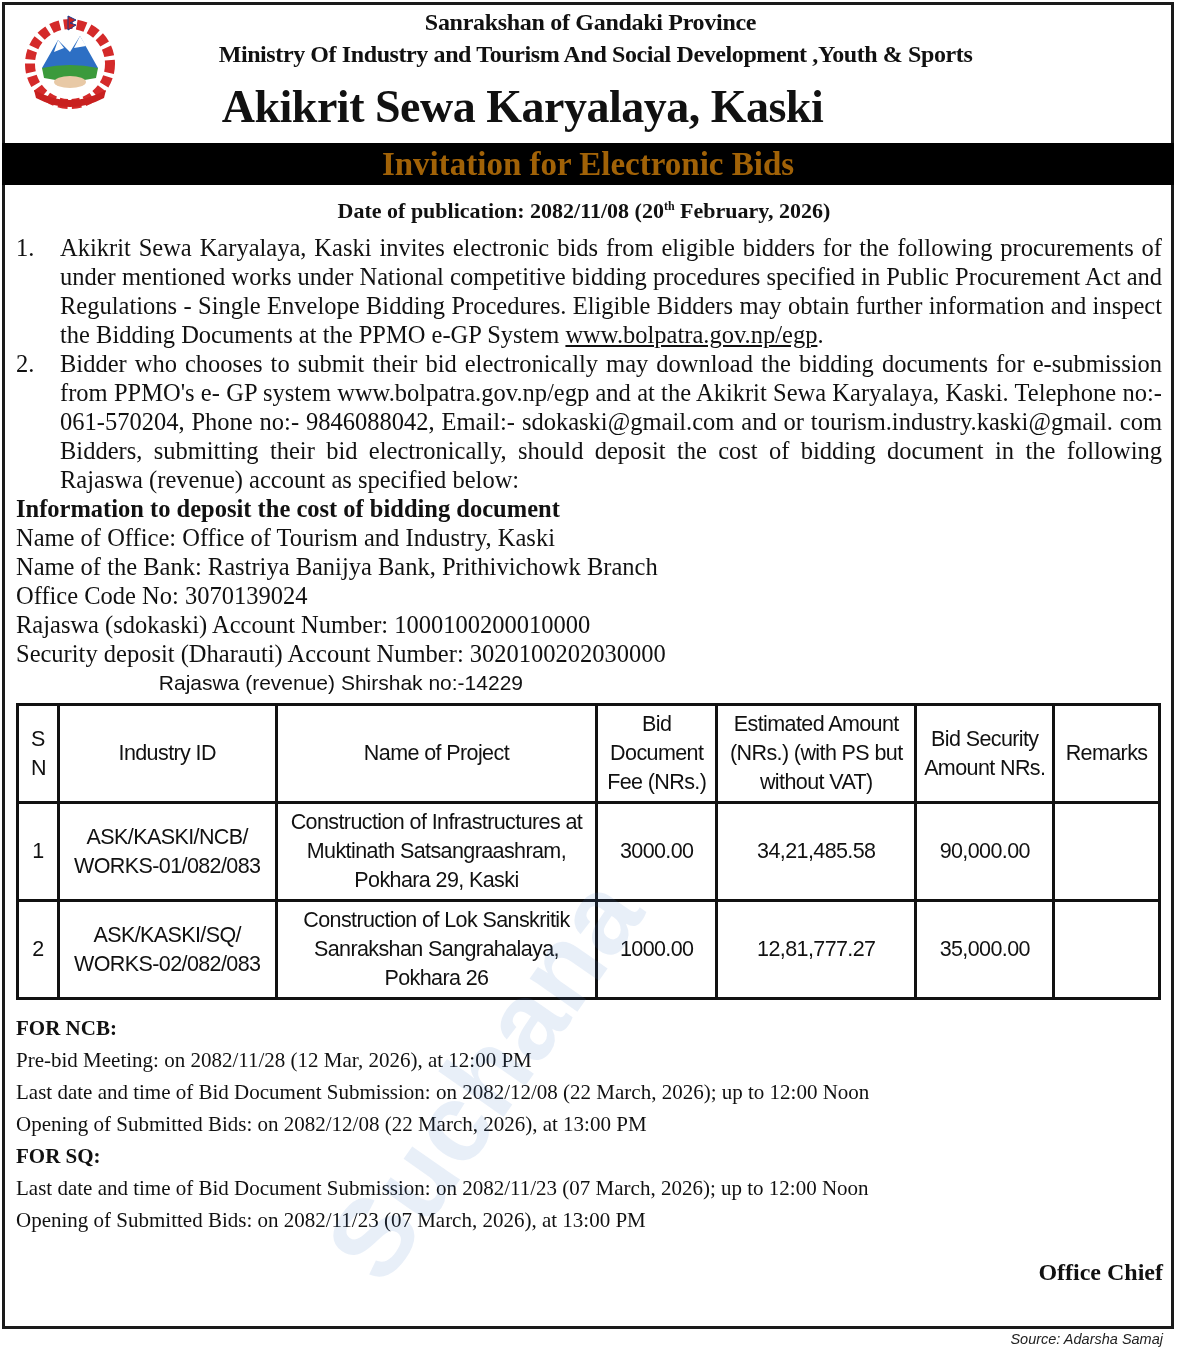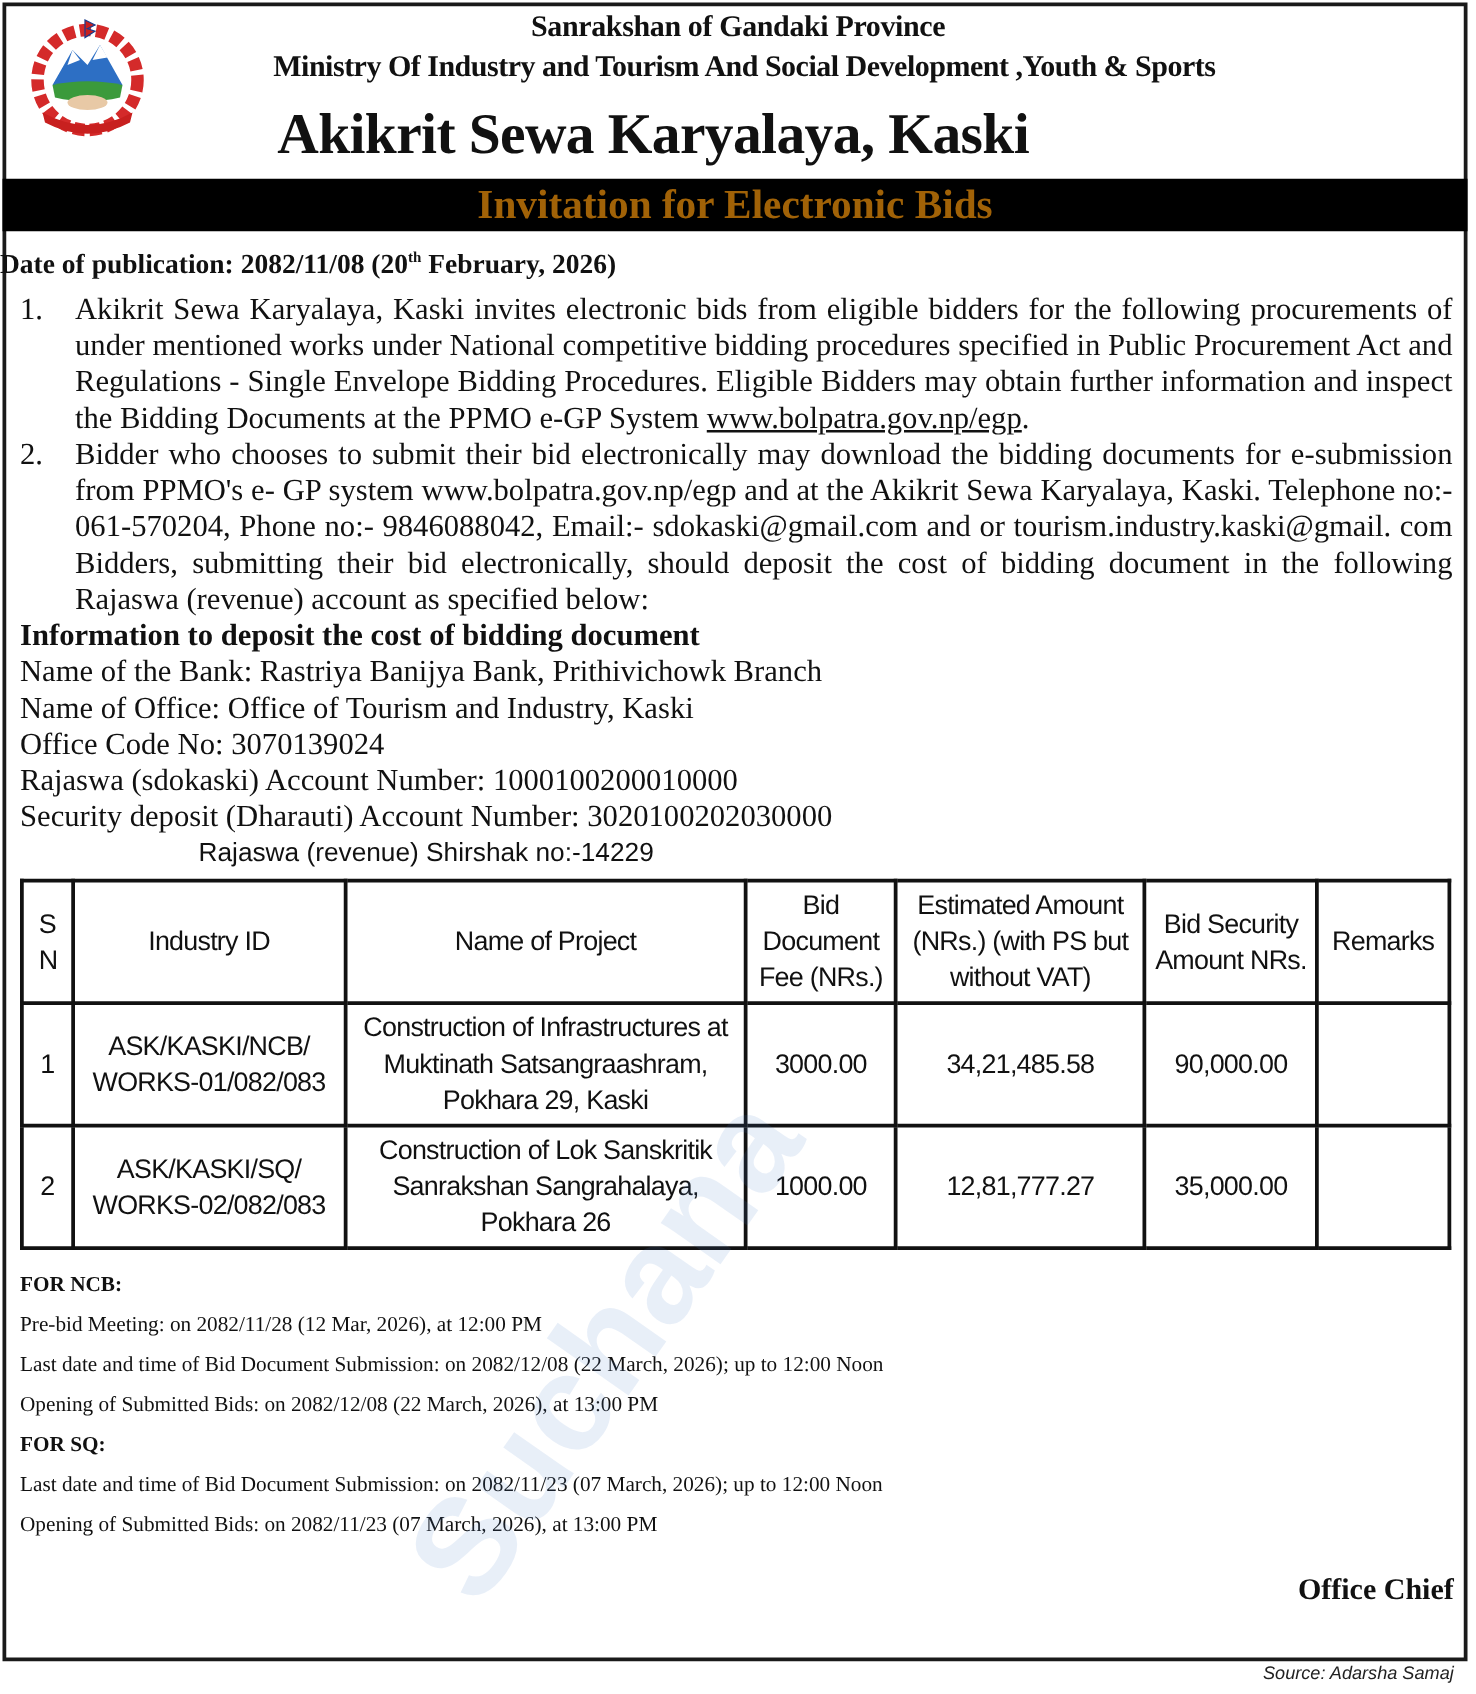--- a/index.html
+++ b/index.html
@@ -24,21 +24,21 @@
   .hdr-title {
     position: absolute; left: 0; width: 1045px; top: 80px; text-align: center;
     font-size: 46px; font-weight: bold; letter-spacing: -0.5px;
   }
   .banner {
     position: absolute; left: 2px; top: 143px; width: 1172px; height: 42px;
     background: #000; color: #a16207; text-align: center;
     font-size: 33px; font-weight: bold; line-height: 42px;
   }
   .pubdate {
-    position: absolute; left: 0; width: 1168px; top: 198px; 
+    position: absolute; left: 0; width: 1168px; top: 198px; text-align: center;
     font-size: 22px; font-weight: bold;
   }
   .pubdate sup { font-size: 12px; }
 
   .para {
     position: absolute; left: 16px; width: 1146px;
     font-size: 24.5px; line-height: 29px; text-align: justify;
   }
   .para .num { position: absolute; left: 0; top: 0; }
   .para .txt { margin-left: 44px; display: block; text-align: justify; text-align-last: left; }
@@ -53,21 +53,21 @@
     border-collapse: collapse; font-family: "Liberation Sans", "DejaVu Sans", sans-serif;
     font-size: 21.5px; letter-spacing: -0.6px;
   }
   table.bids th, table.bids td {
     border: 3px solid #111; text-align: center; vertical-align: middle;
     font-weight: normal; line-height: 29px; padding: 0 4px;
   }
   table.bids thead th { height: 98px; }
   table.bids tbody td { height: 98px; }
 
-  .section { position: absolute; left: 16px; font-size: 17px; line-height: 32px; }
+  .section { position: absolute; left: 16px; font-size: 21px; line-height: 32px; }
   .section .bold { font-weight: bold; }
 
   .signoff {
     position: absolute; right: 18px; top: 1259px; font-size: 24px; font-weight: bold;
   }
   .source {
     position: absolute; right: 18px; top: 1331px; font-family: "Liberation Sans", "DejaVu Sans", sans-serif;
     font-style: italic; font-size: 14.5px; color: #222;
   }
   .watermark {
@@ -109,22 +109,22 @@
   <span class="txt"><span>Akikrit Sewa Karyalaya, Kaski invites electronic bids from eligible bidders for the following procurements of under mentioned works under National competitive bidding procedures specified in Public Procurement Act and Regulations - Single Envelope Bidding Procedures. Eligible Bidders may obtain further information and inspect the Bidding Documents at the PPMO e-GP System </span><u>www.bolpatra.gov.np/egp</u><span>.</span></span>
 </div>
 
 <div class="para" style="top:349px;">
   <span class="num">2.</span>
   <span class="txt">Bidder who chooses to submit their bid electronically may download the bidding documents for e-submission from PPMO's e- GP system www.bolpatra.gov.np/egp and at the Akikrit Sewa Karyalaya, Kaski. Telephone no:- 061-570204, Phone no:- 9846088042, Email:- sdokaski@gmail.com and or tourism.industry.kaski@gmail. com Bidders, submitting their bid electronically, should deposit the cost of bidding document in the following Rajaswa (revenue) account as specified below:</span>
 </div>
 
 <div class="info" style="top:494px;">
   <div class="info-head">Information to deposit the cost of bidding document</div>
+  <div>Name of Office: Office of Tourism and Industry, Kaski</div>
   <div>Name of the Bank: Rastriya Banijya Bank, Prithivichowk Branch</div>
-  <div>Name of Office: Office of Tourism and Industry, Kaski</div>
   <div>Office Code No: 3070139024</div>
   <div>Rajaswa (sdokaski) Account Number: 1000100200010000</div>
   <div>Security deposit (Dharauti) Account Number: 3020100202030000</div>
   <div class="info-sans">Rajaswa (revenue) Shirshak no:-14229</div>
 </div>
 
 <table class="bids">
   <colgroup>
     <col style="width:41px">
     <col style="width:218px">

